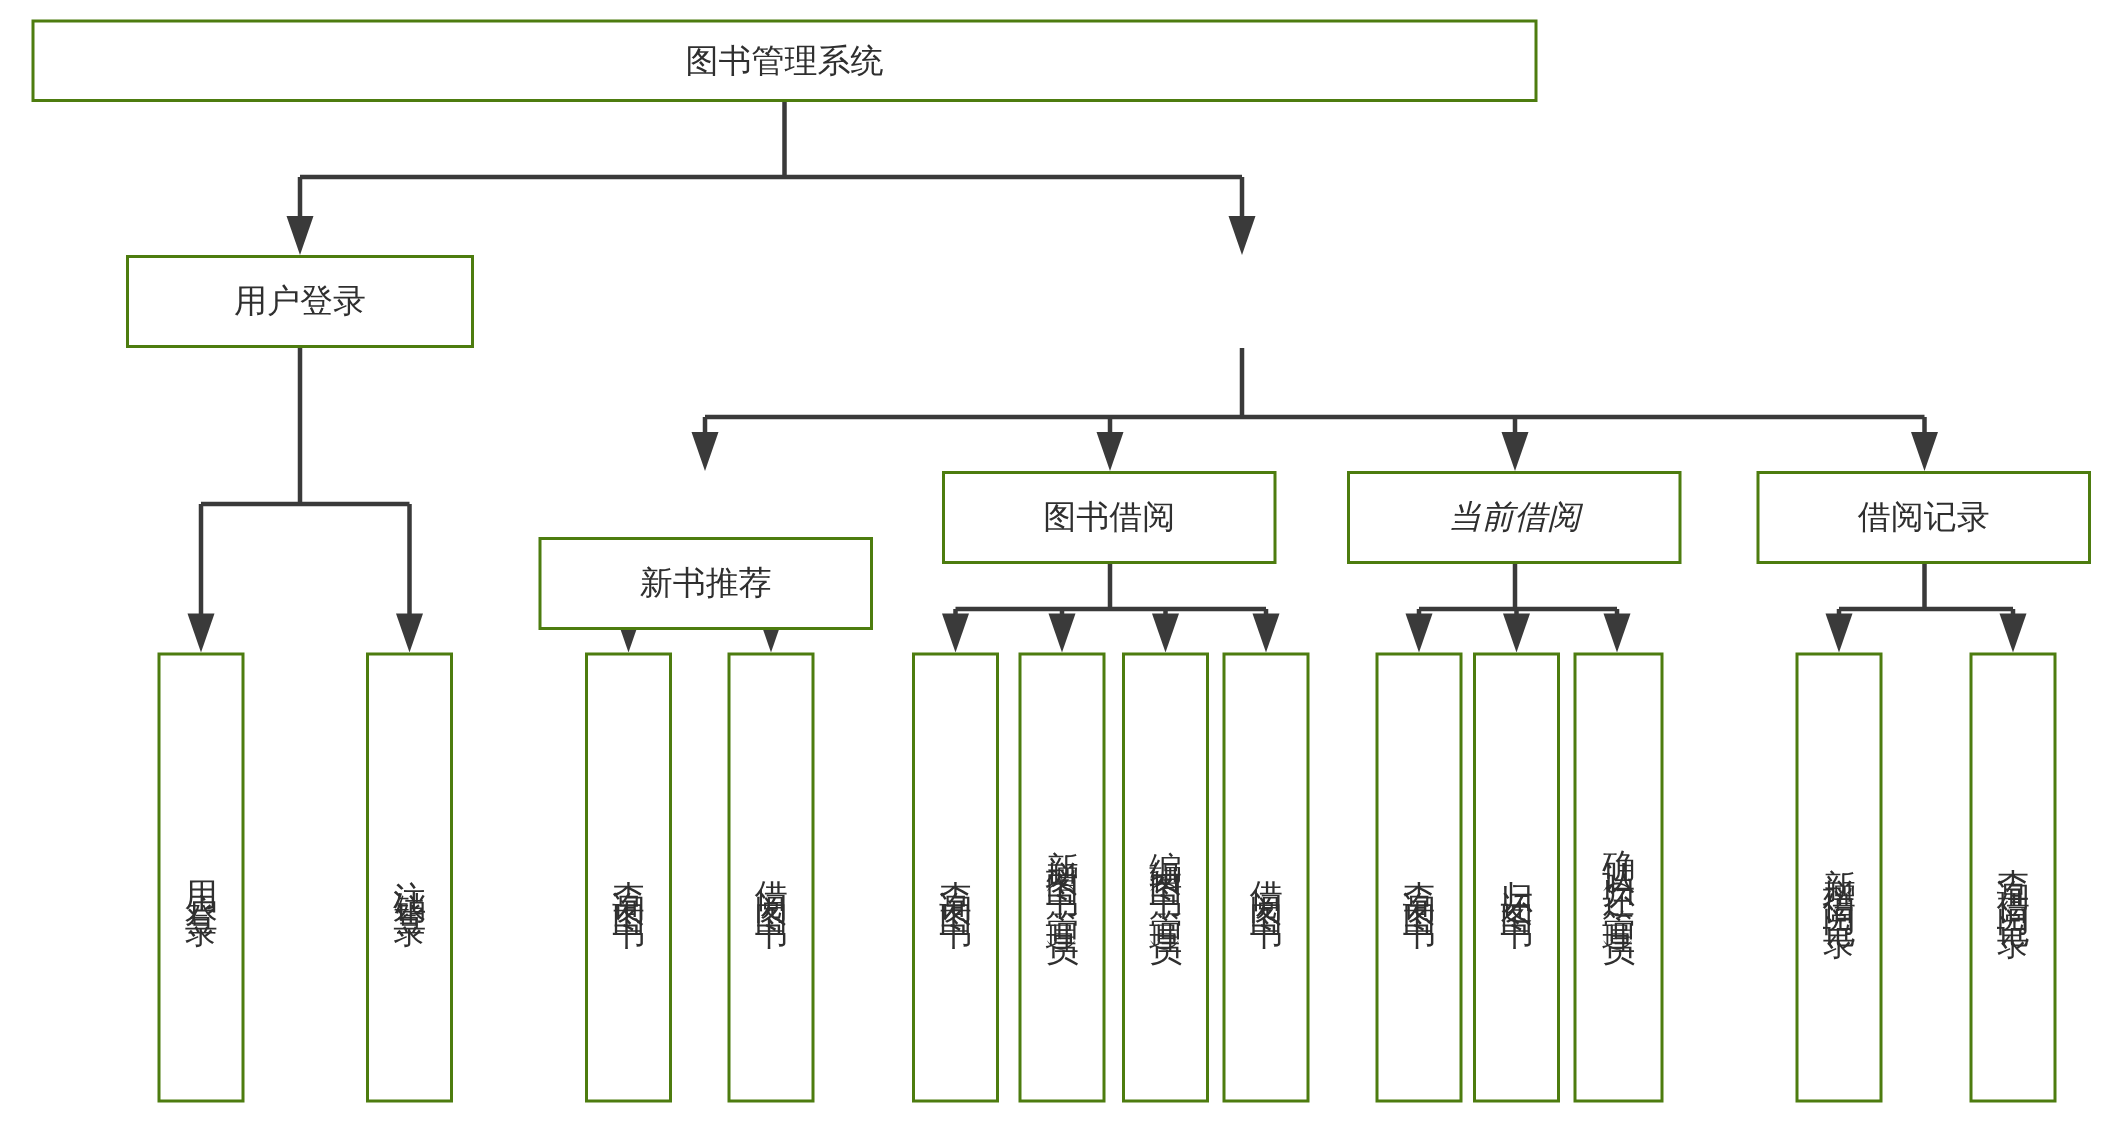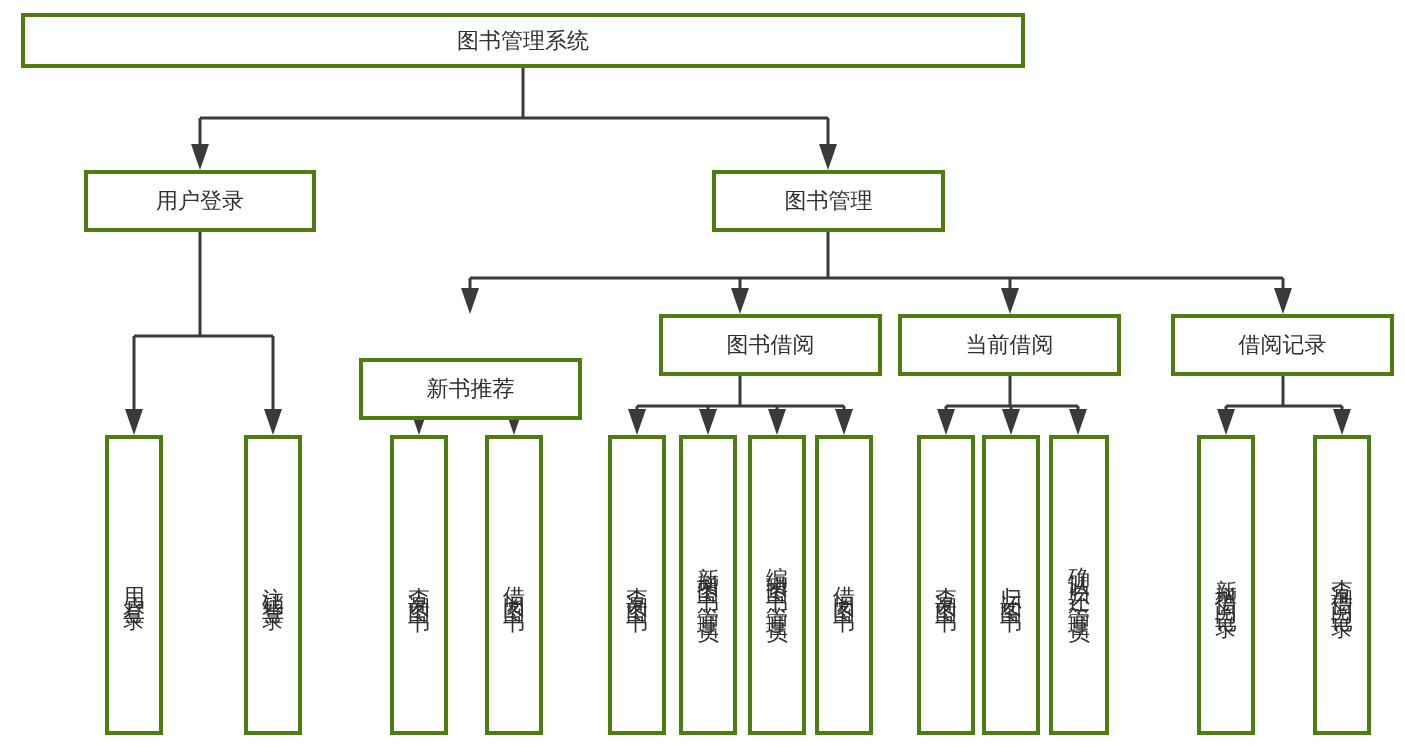--- a/index.html
+++ b/index.html
@@ -12,21 +12,21 @@
     overflow: hidden;
   }
   svg.connectors {
     position: absolute;
     left: 0; top: 0;
     width: 1405px; height: 747px;
   }
   .box {
     position: absolute;
     box-sizing: border-box;
-    border: 4px solid #4d7c0f;
+    border: 2px solid #4d7c0f;
     background: #ffffff;
     display: flex;
     align-items: center;
     justify-content: center;
     color: #2f2f2f;
   }
   .root-box { left: 21px; top: 13px; width: 1004px; height: 55px; font-size: 22px; }
   .hbox { top: 170px; height: 62px; font-size: 22px; }
   .hbox3 { top: 314px; height: 62px; font-size: 22px; width: 223px; }
   .vbox { top: 435px; width: 58px; height: 300px; font-size: 22px; }
@@ -86,31 +86,28 @@
     </g>
   </svg>
 
   <div class="box root-box">
     <span class="lbl">图书管理系统</span>
   </div>
 
   <div class="box hbox" style="left:84px; width:232px;">
     <span class="lbl">用户登录</span>
   </div>
-  <div class="box hbox" style="left:712px; width:233px;">
-    <span class="lbl">图书管理</span>
-  </div>
 
   <div class="box hbox3" style="left:359px;margin-top:44px;">
     <span class="lbl">新书推荐</span>
   </div>
-  <div class="box hbox3" style="left:628px;margin-left:31px;">
+  <div class="box hbox3" style="left:628px;">
     <span class="lbl">图书借阅</span>
   </div>
-  <div class="box hbox3" style="left:898px;">
+  <div class="box hbox3" style="left:898px;font-style:italic;">
     <span class="lbl">当前借阅</span>
   </div>
   <div class="box hbox3" style="left:1171px;">
     <span class="lbl">借阅记录</span>
   </div>
 
   <div class="box vbox" style="left:105px;">
     <span class="lbl">用户登录</span>
   </div>
   <div class="box vbox" style="left:244px;">

